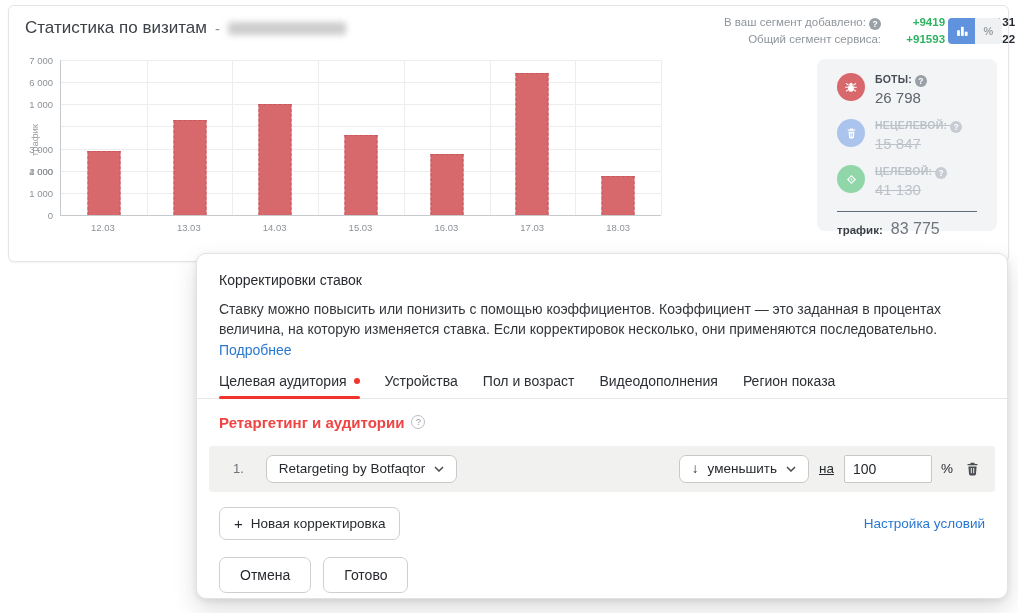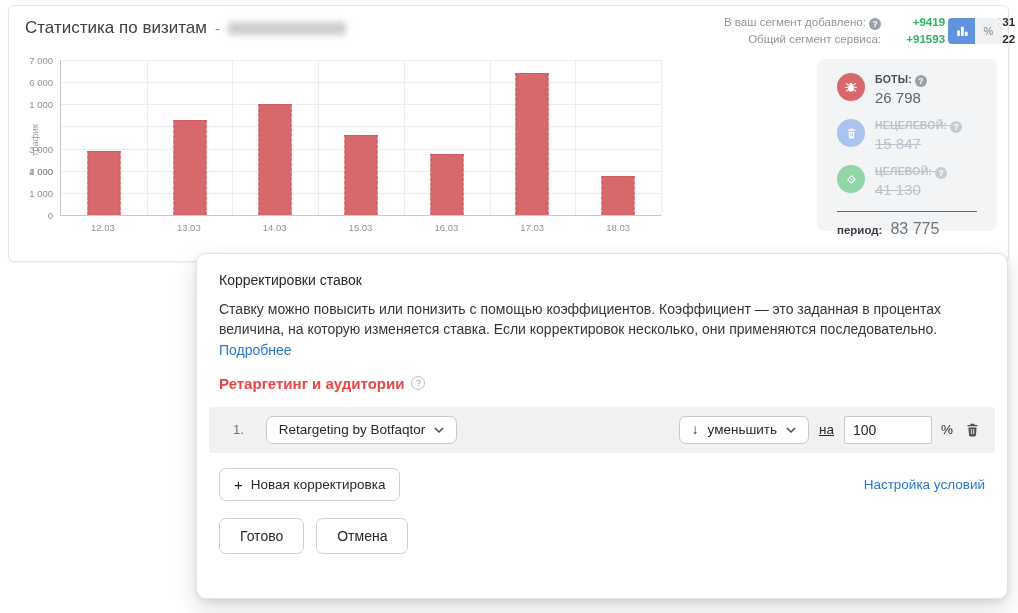--- a/index.html
+++ b/index.html
@@ -238,33 +238,40 @@
           </svg>
       </div>
       <div class="stat-texts">
         <div class="stat-label"><span>ЦЕЛЕВОЙ:</span> <span class="help-badge light">?</span></div>
         <div class="stat-value">41 130</div>
       </div>
     </div>
 
     <hr class="stat-divider">
     <div class="stat-total">
-      <span class="stat-total-label">период:</span>
+      <span class="stat-total-label">трафик:</span>
       <span class="stat-total-value">83 775</span>
     </div>
   </aside>
 
   <section class="modal">
     <h2>Корректировки ставок</h2>
 
     <p class="modal-desc">
       <span>Ставку можно повысить или понизить с помощью коэффициентов. Коэффициент — это заданная в процентах величина, на которую изменяется ставка. Если корректировок несколько, они применяются последовательно.</span>
       <a>Подробнее</a>
     </p>
 
+    <div class="tabs">
+      <button class="tab active"><span>Целевая аудитория</span><span class="tab-dot"></span></button>
+      <button class="tab">Устройства</button>
+      <button class="tab">Пол и возраст</button>
+      <button class="tab">Видеодополнения</button>
+      <button class="tab">Регион показа</button>
+    </div>
 
     <div class="section-title-row">
       <span class="section-title">Ретаргетинг и аудитории</span>
       <span class="help-badge outline">?</span>
     </div>
 
     <div class="adj-row">
       <span class="adj-index">1.</span>
       <button class="dd-btn">
         <span>Retargeting by Botfaqtor</span>
@@ -292,18 +299,18 @@
 
     <div class="actions-row">
       <button class="new-adj-btn">
         <span class="plus-glyph">+</span>
         <span>Новая корректировка</span>
       </button>
       <a class="cond-link">Настройка условий</a>
     </div>
 
     <div class="footer-row">
+      <button class="footer-btn">Отмена</button>
       <button class="footer-btn">Готово</button>
-      <button class="footer-btn">Отмена</button>
     </div>
   </section>
 
 </div>
 
 </body></html>

